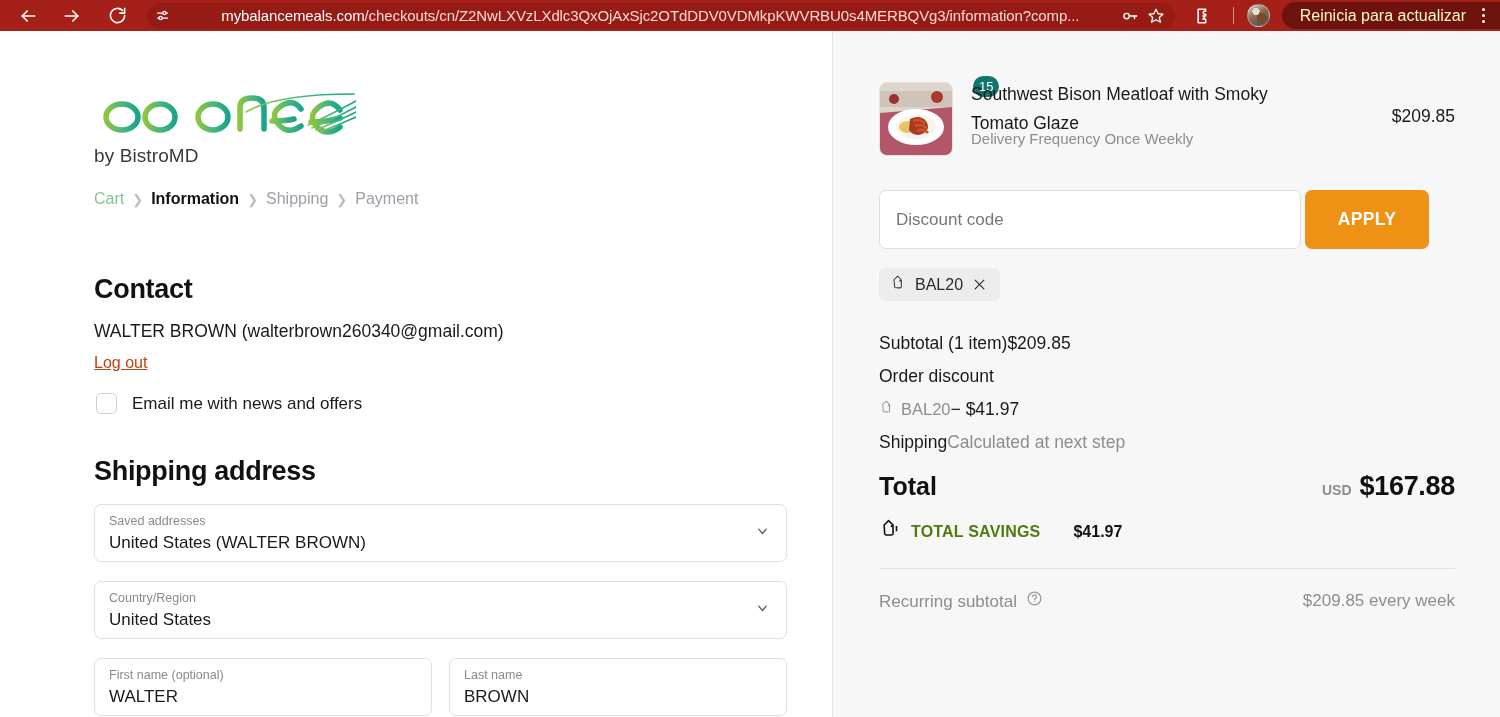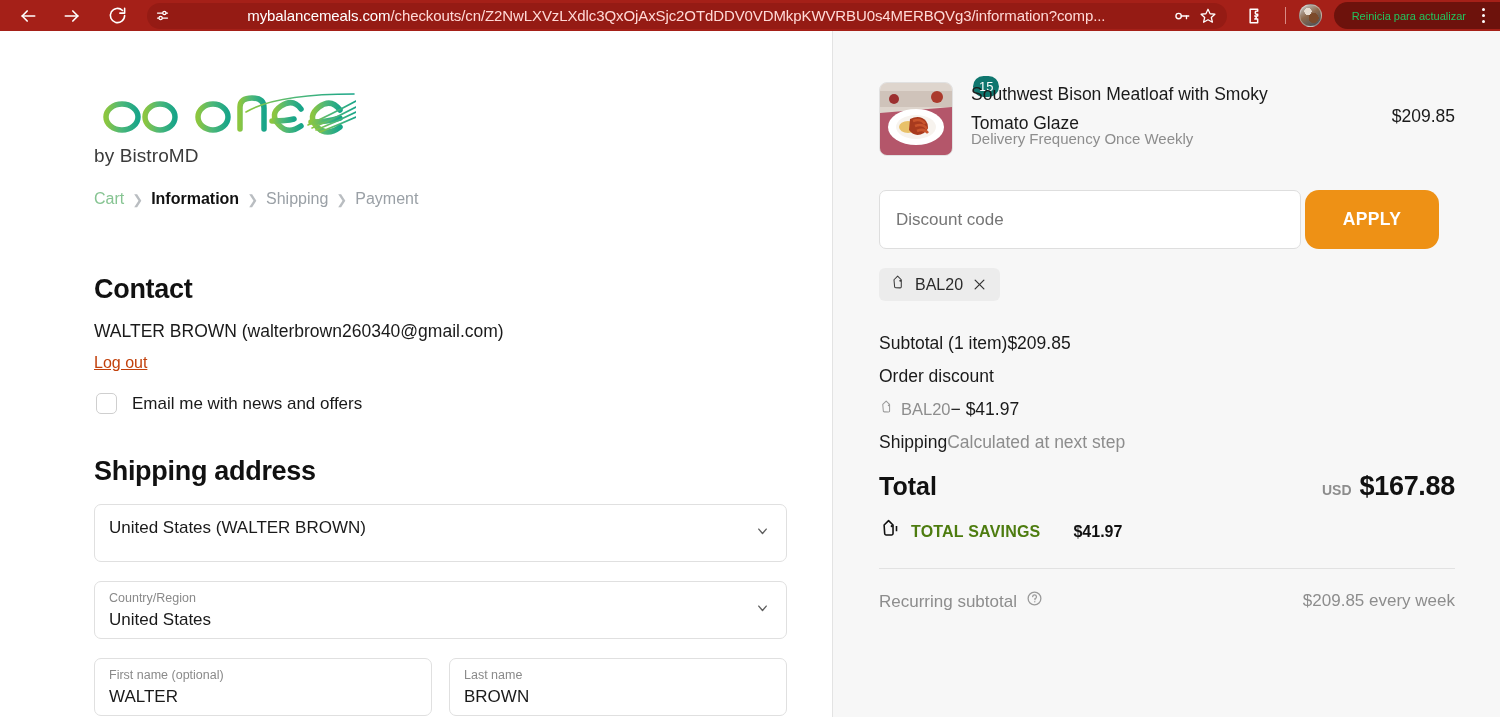--- a/index.html
+++ b/index.html
@@ -83,21 +83,21 @@
   .update-pill {
     margin-left: 12px;
     height: 27px;
     background: #6d120c;
     border-radius: 14px 0 0 14px;
     display: flex; align-items: center;
     padding: 0 4px 0 18px;
     flex: none;
   }
   .update-pill .label {
-    color: #22c55e; font-size: 11px; white-space: nowrap;
+    color: #fef9c3; font-size: 16px; white-space: nowrap;
   }
   .kebab {
     width: 26px; height: 26px; margin-left: 4px;
     display: flex; flex-direction: column; align-items: center; justify-content: center;
     gap: 3px; flex: none;
   }
   .kebab i { width: 3px; height: 3px; border-radius: 50%; background: #fff; display: block; }
 
   
   .page {
@@ -224,23 +224,23 @@
 
   .discount-row { position: absolute; left: 46px; top: 159px; display: flex; gap: 4px; }
   .discount-input {
     width: 422px; height: 59px;
     background: #ffffff; border: 1px solid #dedede; border-radius: 7px;
     font-size: 17px; color: #1a1a1a; padding: 0 16px;
     font-family: "Liberation Sans", sans-serif; outline: none;
   }
   .discount-input::placeholder { color: #767676; }
   .apply-btn {
-    width: 134px; height: 59px;
+    width: 124px; height: 59px;
     background: #ee9115; color: #ffffff;
-    border: none; border-radius: 14px;
+    border: none; border-radius: 7px;
     font-size: 17.5px; font-weight: bold; letter-spacing: 0.4px;
     font-family: "Liberation Sans", sans-serif; cursor: pointer;
   }
   .code-chip {
     position: absolute; left: 46px; top: 237px;
     height: 33px; background: #ececec; border-radius: 6px;
     display: inline-flex; align-items: center; gap: 9px;
     padding: 0 13px 0 11px;
   }
   .code-chip .chip-label { font-size: 16px; color: #2b2b2b; }
@@ -402,20 +402,21 @@
     <div class="logout-link">Log out</div>
 
     <div class="checkbox-row">
       <div class="cbx"></div>
       <div class="cbx-label">Email me with news and offers</div>
     </div>
 
     <div class="h2" id="shipping-heading">Shipping address</div>
 
     <div class="field" id="saved-addresses-field">
+      <span class="f-label">Saved addresses</span>
       <span class="f-value">United States (WALTER BROWN)</span>
       <span class="chevron">
         <svg width="15" height="15" viewBox="0 0 24 24" fill="none" stroke="currentColor" stroke-width="2.2" stroke-linecap="round" stroke-linejoin="round">
             <polyline points="6,9 12,16 18,9"></polyline>
           </svg>
       </span>
     </div>
 
     <div class="field" id="country-field">
       <span class="f-label">Country/Region</span>

